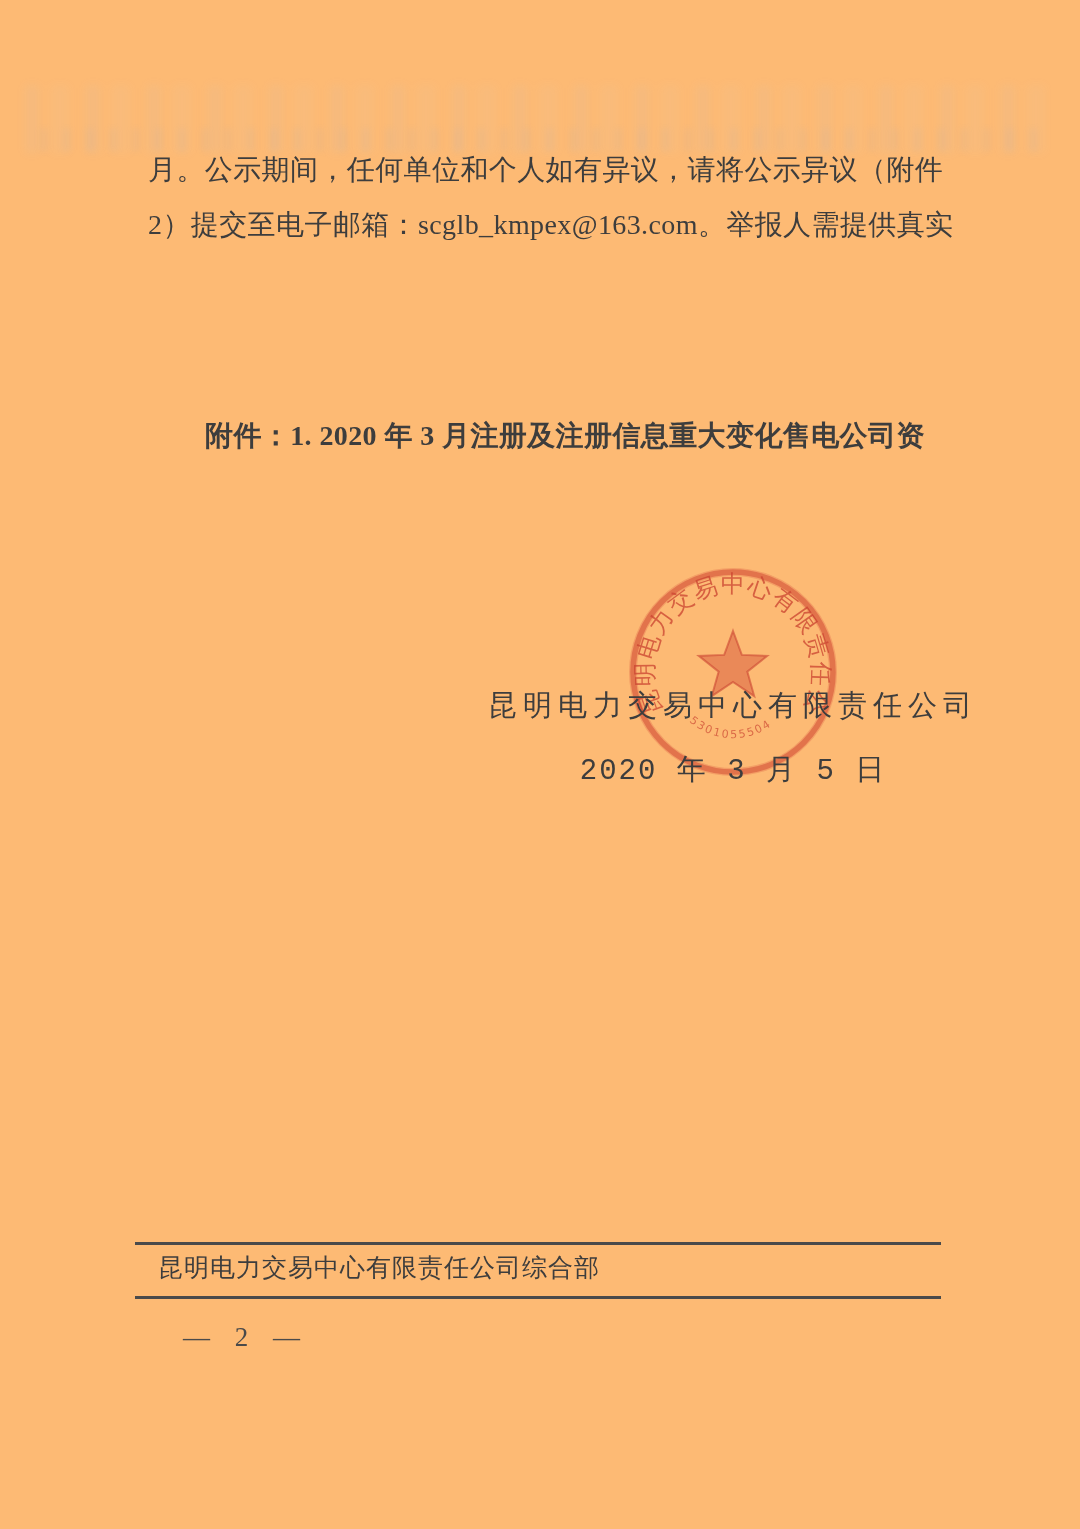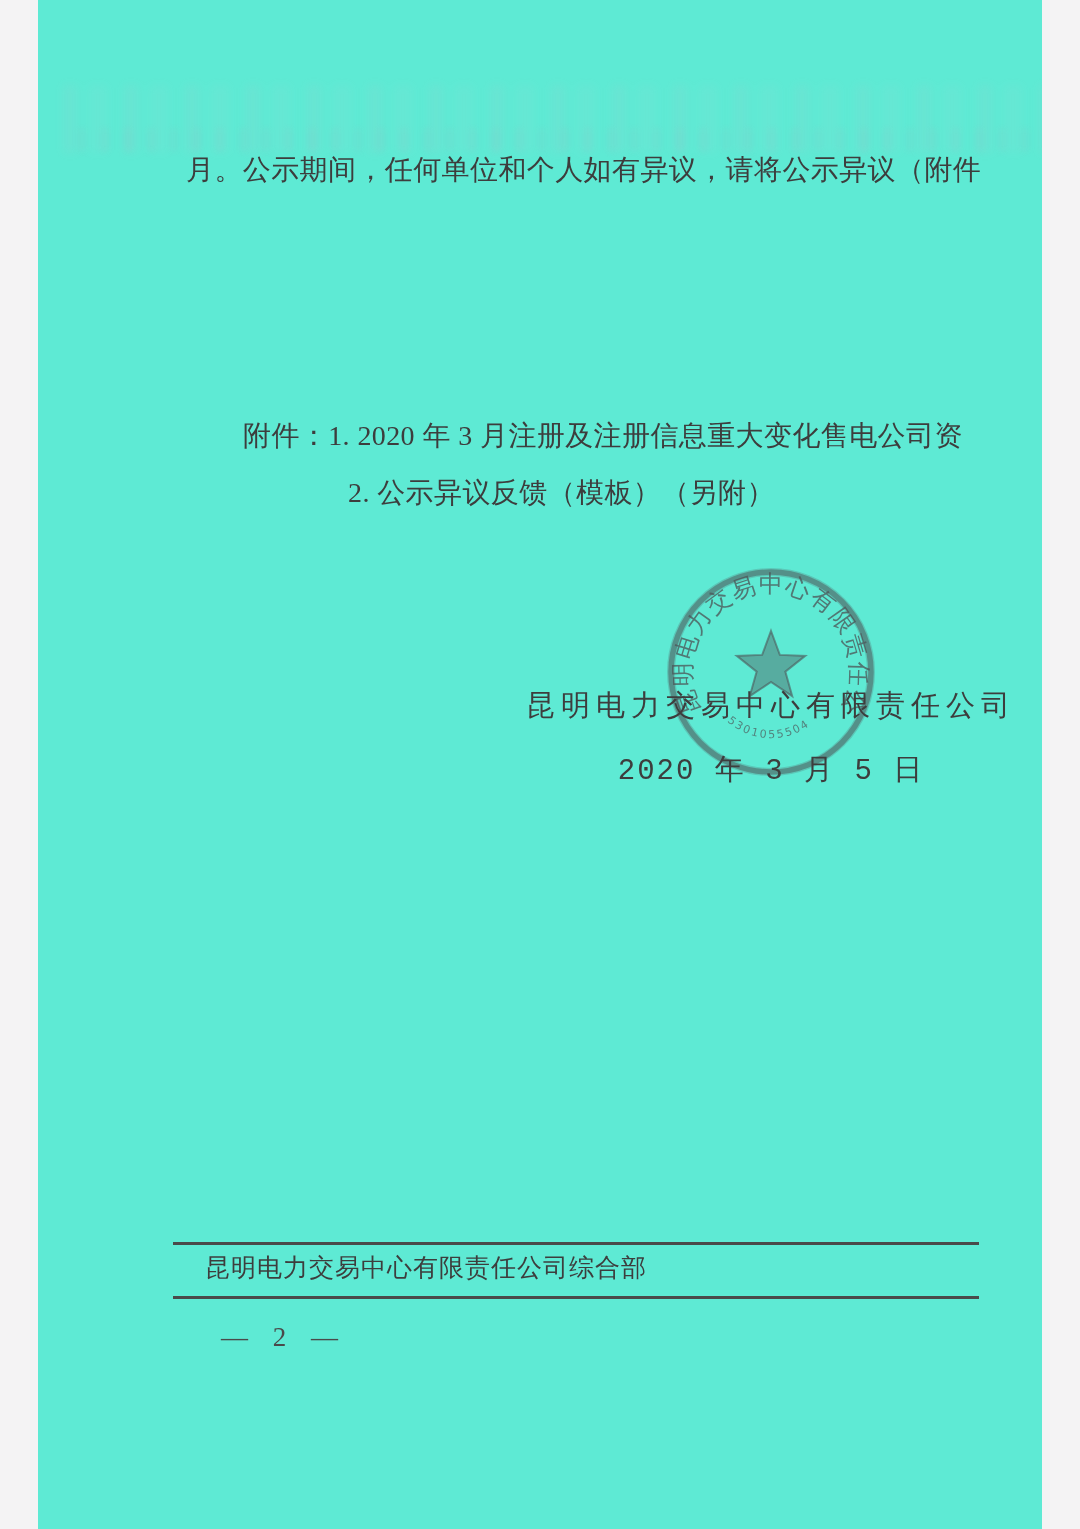--- a/index.html
+++ b/index.html
@@ -1,24 +1,24 @@
 <!DOCTYPE html>
 <html><head>
 <meta charset="utf-8">
 <style>
   * { margin: 0; padding: 0; box-sizing: border-box; }
   html, body { background: #f4f3f4; }
   body { font-family: "Liberation Serif", "DejaVu Serif", serif; }
 
   .page {
     position: relative;
-    width: 1004px;
+    width: 1080px;
     height: 1529px;
     margin: 0 auto;
-    background: #5eead4;
+    background: #fdba74;
     color: #3d3d3d;
     overflow: hidden;
   }
 
   
   .scan-noise {
     position: absolute;
     left: 25px; top: 85px;
     width: 1030px; height: 68px;
     background:
@@ -52,20 +52,21 @@
     white-space: nowrap;
   }
 
   .attachments {
     position: absolute;
     left: 205px; top: 407px;
     font-size: 28px;
     letter-spacing: 0.4px;
     line-height: 57px;
     white-space: nowrap;
+    font-weight: bold;
   }
   .attach-line2 { padding-left: 105px; }
   .attach-line3 { padding-left: 105px; }
 
   .signature {
     position: absolute;
     left: 433px; top: 686px;
     width: 600px;
     text-align: center;
     font-size: 29px;
@@ -87,21 +88,21 @@
     left: 135px;
     width: 806px;
     height: 3px;
     background: #4a4a4a;
   }
   .rule-top { top: 1242px; }
   .rule-bottom { top: 1296px; }
 
   .footer-row {
     position: absolute;
-    left: 152px; top: 1251px;
+    left: 143px; top: 1251px;
     width: 806px;
     display: flex;
     justify-content: space-between;
     align-items: center;
     padding: 0 16px 0 15px;
     font-size: 25px;
     letter-spacing: 1px;
     white-space: nowrap;
   }
 
@@ -117,25 +118,25 @@
 </head>
 <body>
 
 <div class="page">
 
   <div class="scan-noise"></div>
   <div class="scan-noise2"></div>
 
   <div class="para">
     <div>月。公示期间，任何单位和个人如有异议，请将公示异议（附件</div>
+    <div>2）提交至电子邮箱：scglb_kmpex@163.com。举报人需提供真实</div>
   </div>
 
   <div class="attachments">
     <div class="attach-line1">附件：1. 2020 年 3 月注册及注册信息重大变化售电公司资</div>
-    <div class="attach-line3">2.  公示异议反馈（模板）（另附）</div>
   </div>
 
   <svg class="seal" viewBox="0 0 220 226" aria-hidden="true">
 
     <circle cx="110" cy="112" r="100" fill="none" stroke="#d05a66" stroke-opacity="0.62" stroke-width="5.5"></circle>
     <circle cx="110" cy="112" r="100" fill="none" stroke="#e08892" stroke-opacity="0.35" stroke-width="8"></circle>
 
     <polygon points="110,71 118.8,94.9 144.2,95.9 124.3,111.6 131.2,136.1 110,122 88.8,136.1 95.7,111.6 75.8,95.9 101.2,94.9" fill="#d05a66" fill-opacity="0.45" stroke="#c84e5b" stroke-opacity="0.6" stroke-width="2"></polygon>
 
     <defs>

